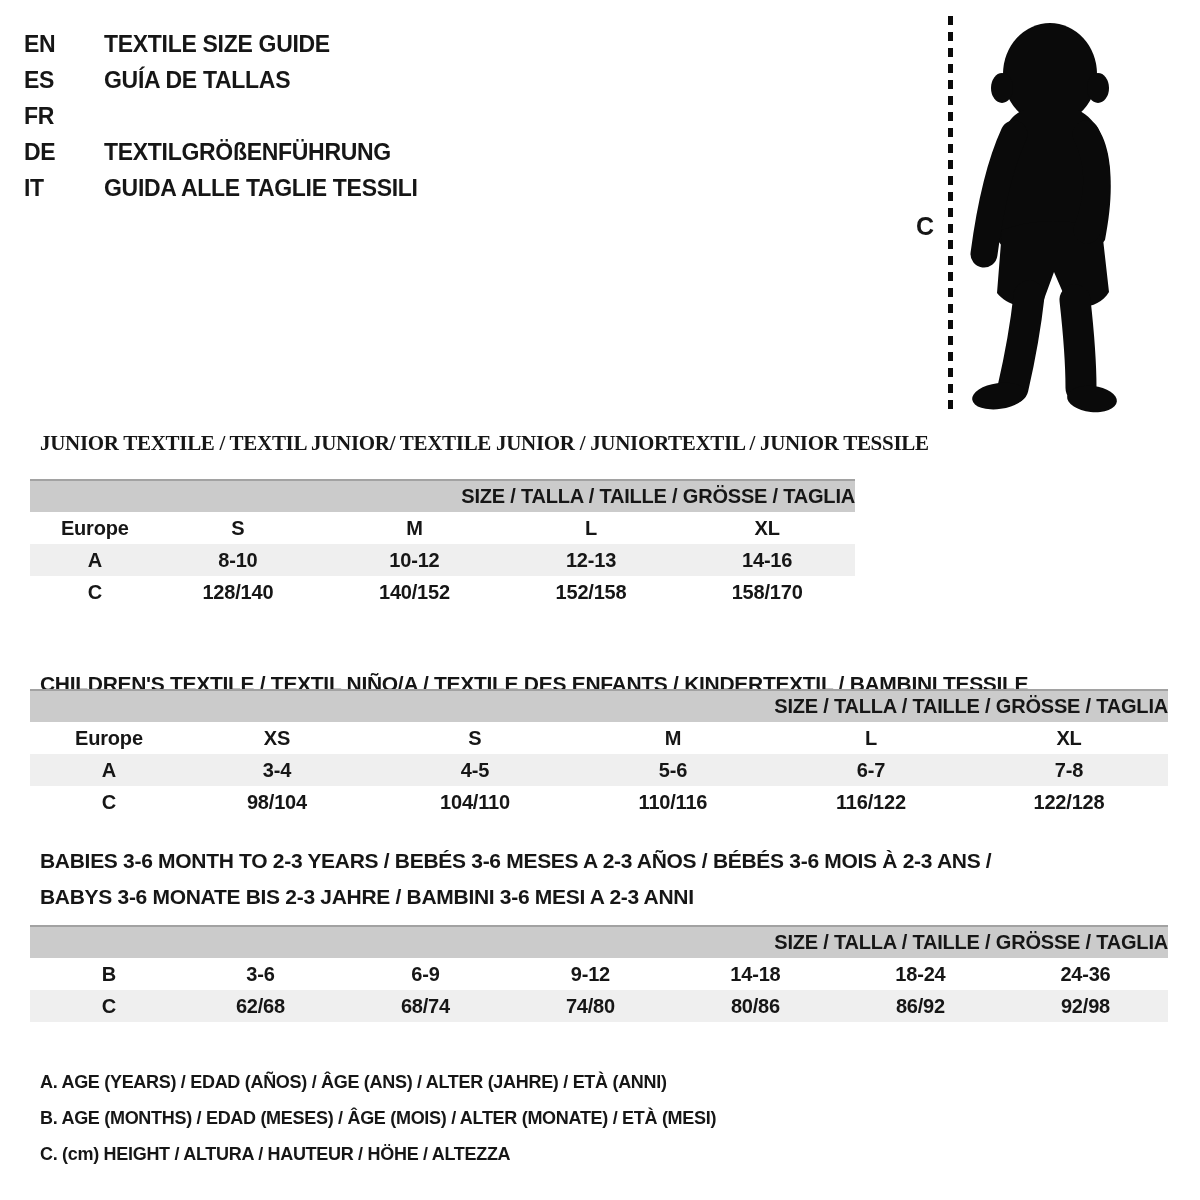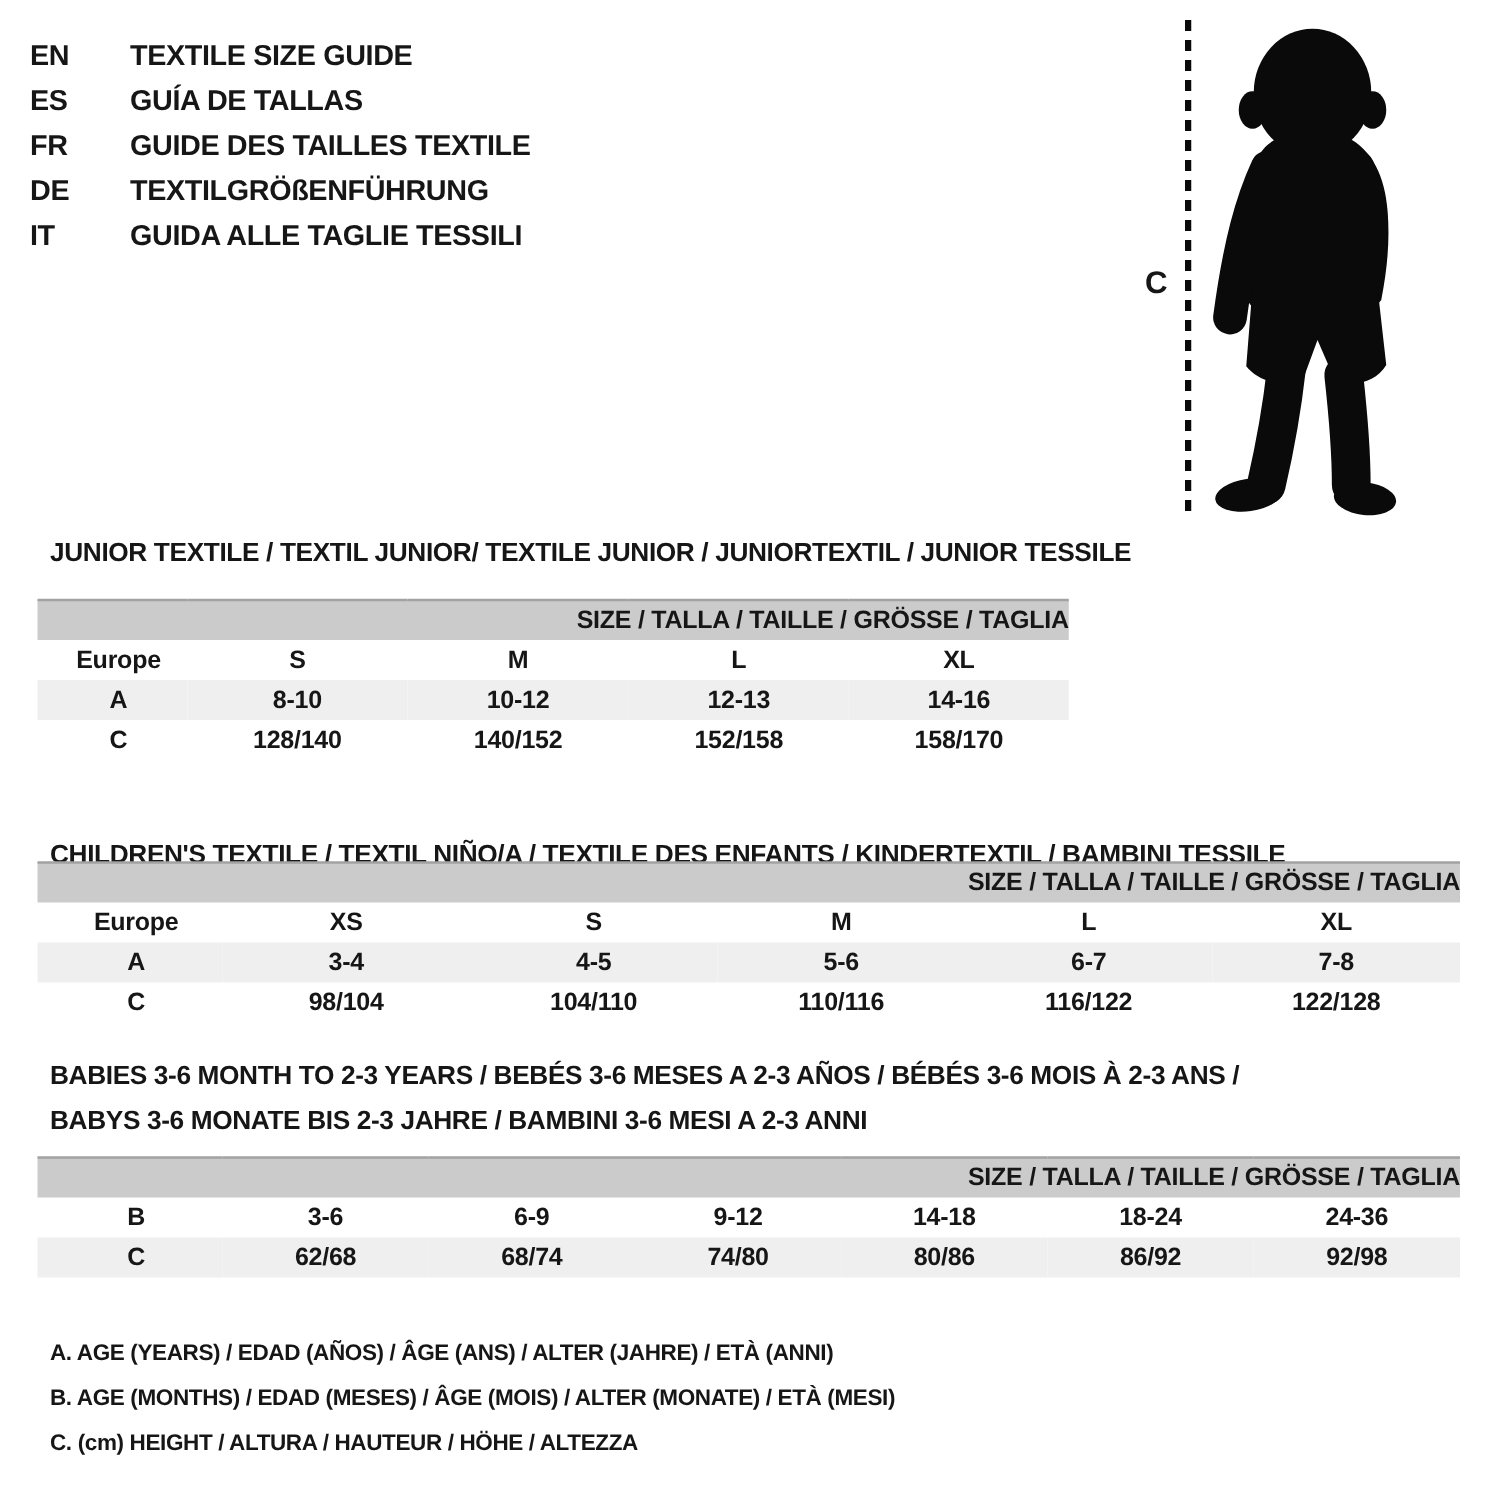--- a/index.html
+++ b/index.html
@@ -24,21 +24,21 @@
   .lang-code{width:80px;flex:0 0 80px;}
   
   .measure-line{
     position:absolute;left:948px;top:16px;width:5px;height:400px;
     background:repeating-linear-gradient(to bottom,var(--silhouette-color) 0 9px,transparent 9px 16px);
   }
   .measure-label{position:absolute;left:916px;top:212px;font-size:25px;}
   .baby-svg{position:absolute;left:962px;top:18px;width:178px;height:400px;}
   
   .sec-title{position:absolute;left:40px;font-size:21px;letter-spacing:-0.3px;white-space:nowrap;}
-  .t1{top:431px;}
+  .t1{top:431px;font-family:Liberation Serif, serif;}
   .t2{top:672px;}
   .t3{top:843px;line-height:36px;white-space:normal;width:1120px;}
   
   table.sizes{
     position:absolute;left:30px;border-collapse:collapse;table-layout:fixed;
     font-size:20px;font-weight:700;letter-spacing:-0.2px;
   }
   table.tbl1{top:479px;width:825px;}
   table.tbl2{top:689px;width:1138px;}
   table.tbl3{top:925px;width:1138px;}
@@ -64,21 +64,20 @@
     <div class="lang-row">
       <span class="lang-code">EN</span>
       <span class="lang-title">TEXTILE SIZE GUIDE</span>
     </div>
     <div class="lang-row">
       <span class="lang-code">ES</span>
       <span class="lang-title">GUÍA DE TALLAS</span>
     </div>
     <div class="lang-row">
       <span class="lang-code">FR</span>
-      <span class="lang-title">GUIDE DES TAILLES TEXTILE</span>
     </div>
     <div class="lang-row">
       <span class="lang-code">DE</span>
       <span class="lang-title">TEXTILGRÖßENFÜHRUNG</span>
     </div>
     <div class="lang-row">
       <span class="lang-code">IT</span>
       <span class="lang-title">GUIDA ALLE TAGLIE TESSILI</span>
     </div>
   </div>

